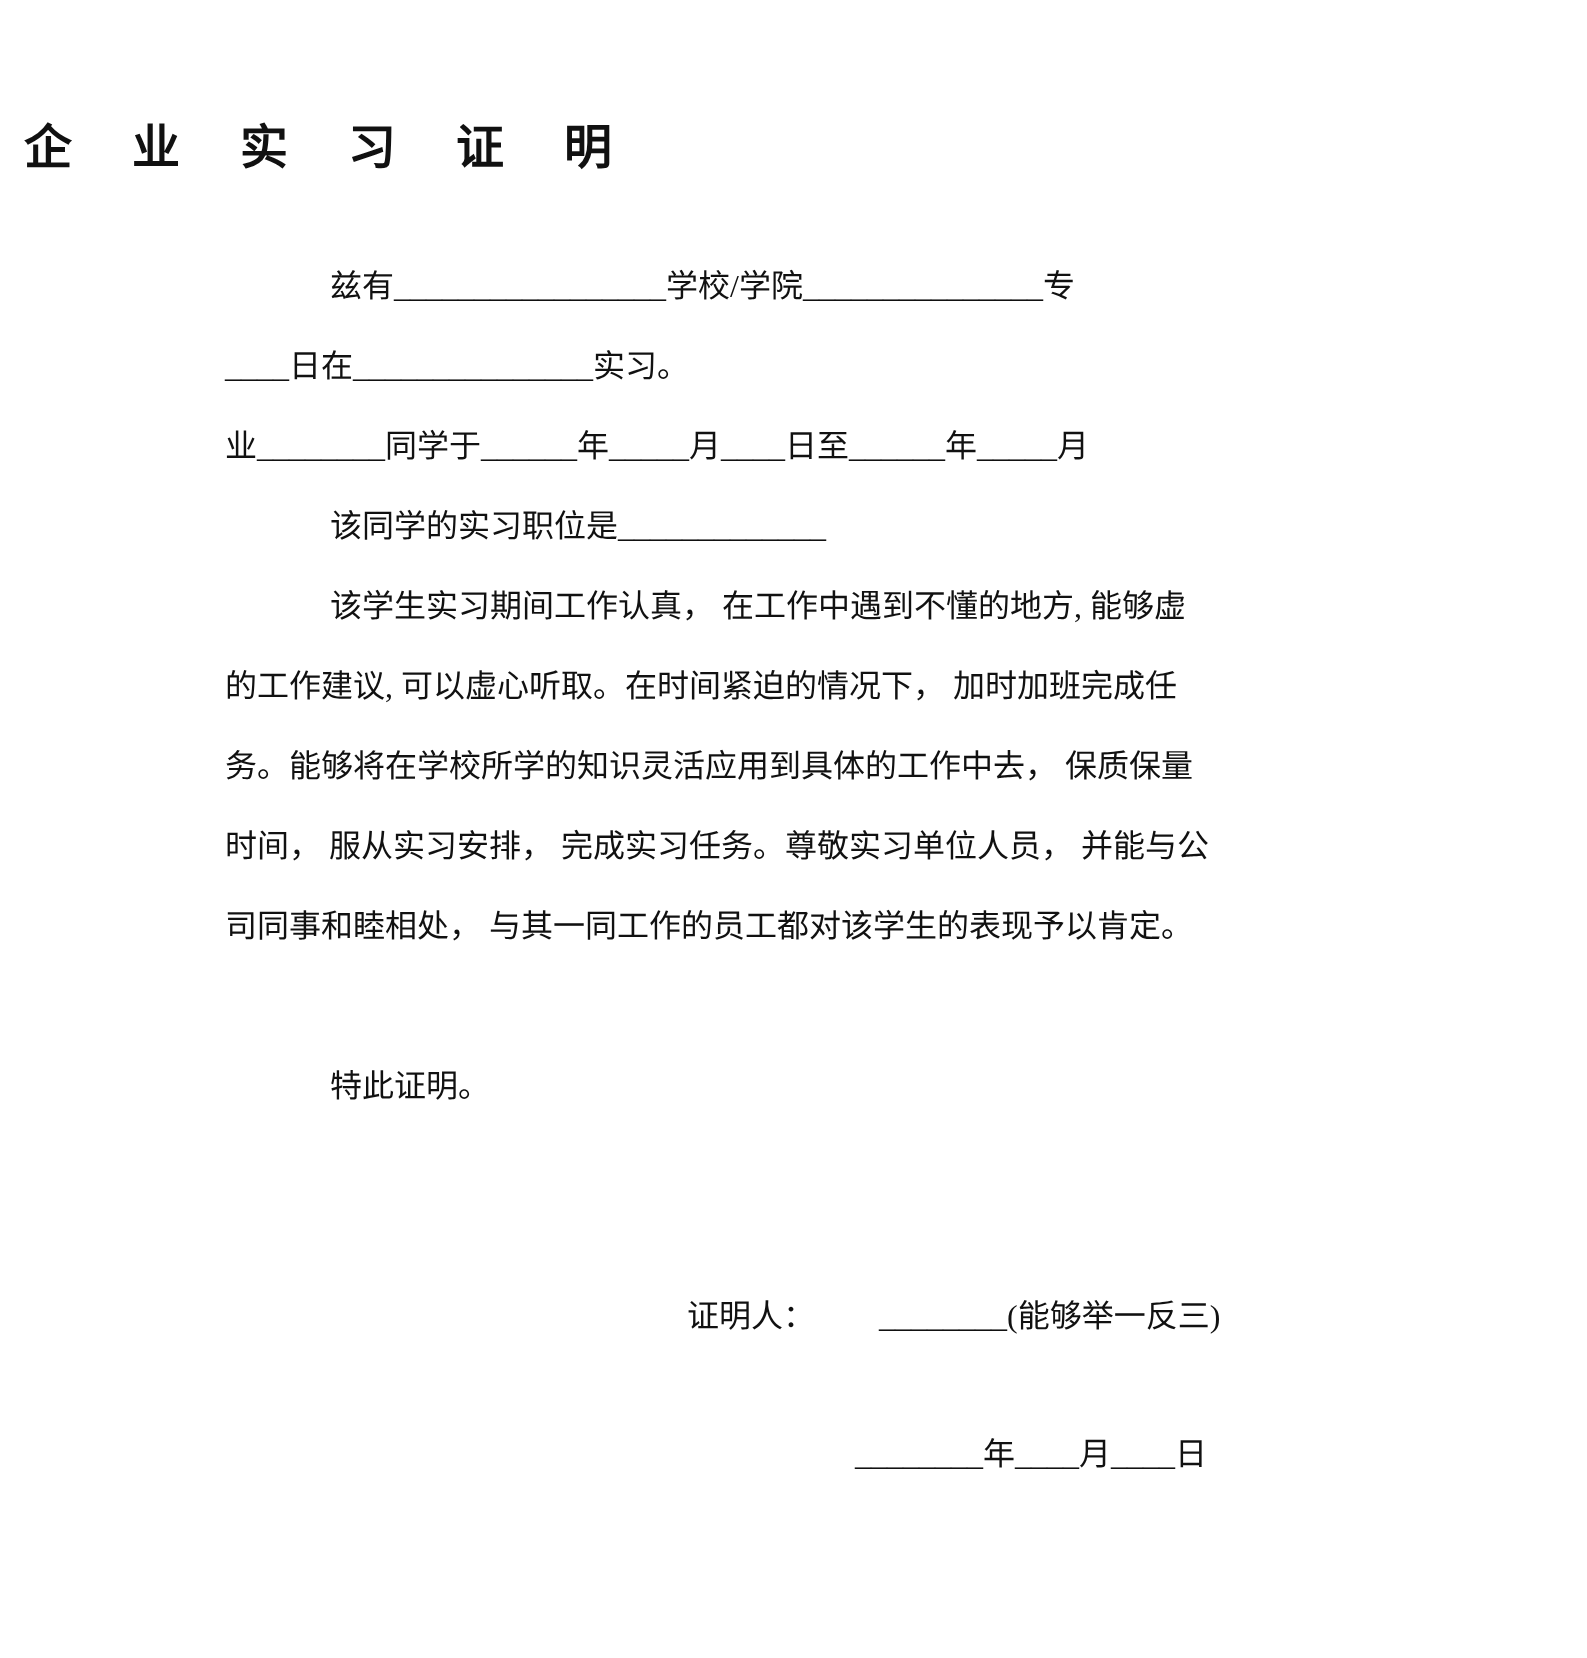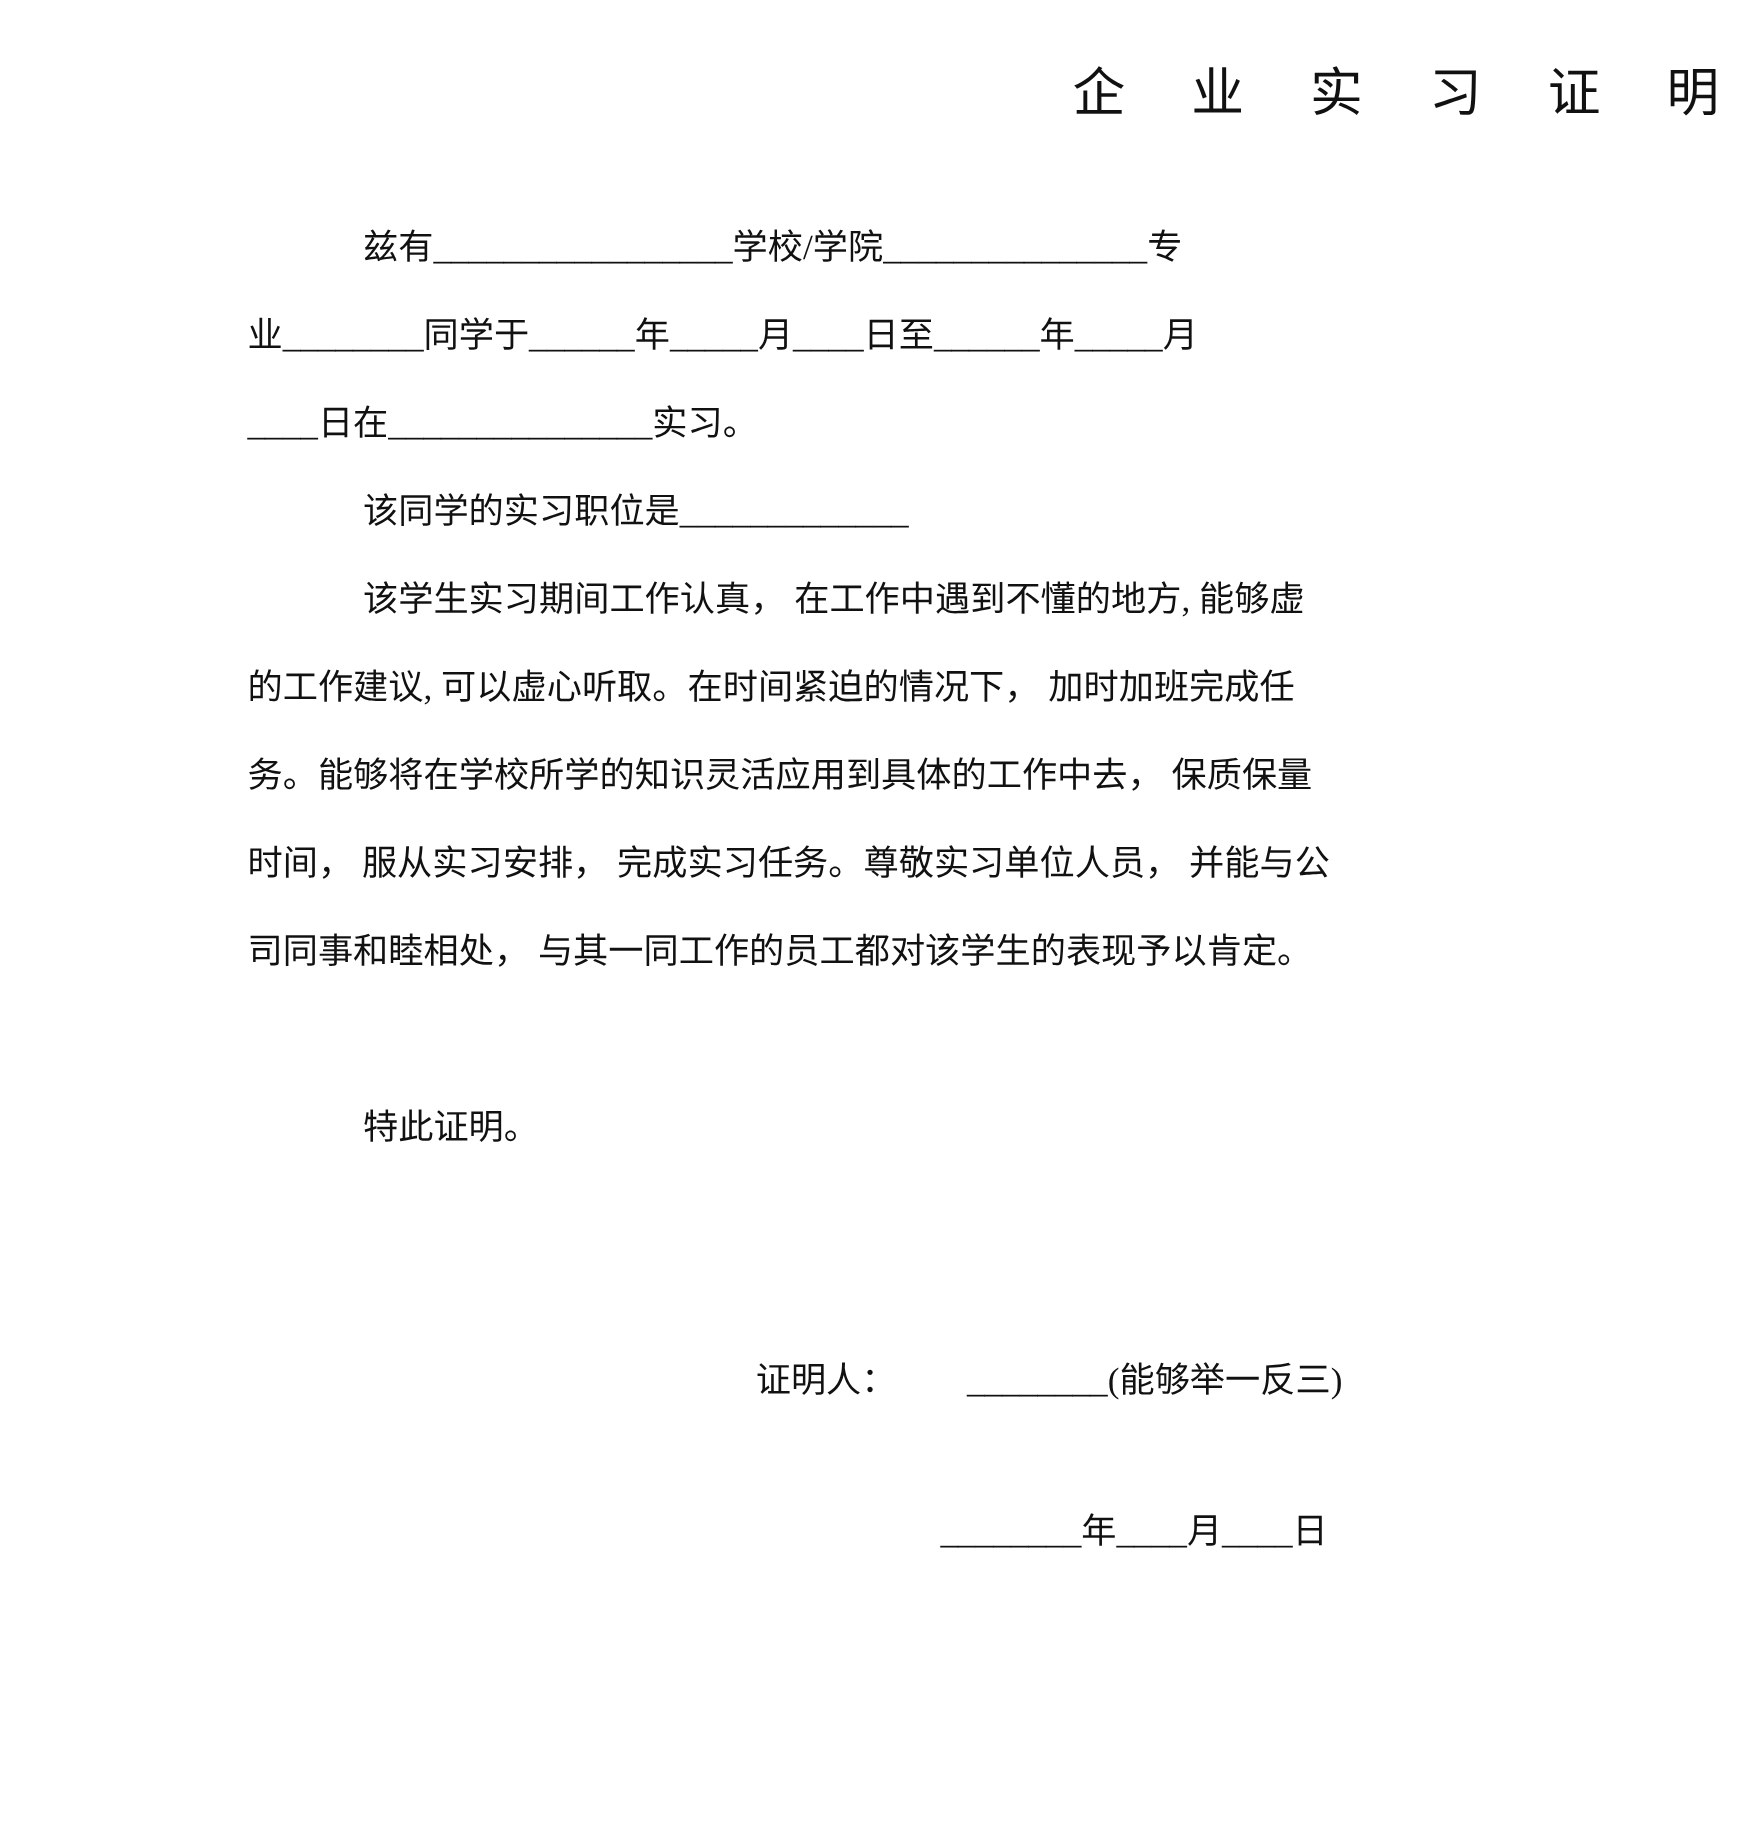--- a/index.html
+++ b/index.html
@@ -15,25 +15,25 @@
     position: relative;
     width: 1587px;
     height: 1658px;
     margin: 0 auto;
     background: var(--background);
     color: var(--text);
     font-family: "Liberation Serif", "DejaVu Serif", serif;
     overflow: hidden;
   }
   .title {
-    padding-top: 56px;
-    text-align: right;
+    padding-top: 118px;
+    text-align: left;
     font-size: 48px;
     line-height: 60px;
-    font-weight: normal;
+    font-weight: bold;
     letter-spacing: 24px;
     text-indent: 24px; 
     white-space: nowrap;
   }
   .content {
     margin: 68px 0 0 225px;
     width: 1100px;
     font-size: 32px;
     line-height: 80px;
   }
@@ -64,22 +64,22 @@
 </head>
 <body>
 
 <div class="page">
 
   <h1 class="title">企 业 实 习 证 明</h1>
 
   <div class="content">
 
     <div class="line indent">兹有_________________学校/学院_______________专</div>
+    <div class="line">____日在_______________实习。</div>
     <div class="line">业________同学于______年_____月____日至______年_____月</div>
-    <div class="line">____日在_______________实习。</div>
 
     <div class="line indent">该同学的实习职位是_____________</div>
 
     <div class="line indent">该学生实习期间工作认真， 在工作中遇到不懂的地方, 能够虚</div>
     <div class="line">的工作建议, 可以虚心听取。在时间紧迫的情况下， 加时加班完成任</div>
     <div class="line">务。能够将在学校所学的知识灵活应用到具体的工作中去， 保质保量</div>
     <div class="line">时间， 服从实习安排， 完成实习任务。尊敬实习单位人员， 并能与公</div>
     <div class="line">司同事和睦相处， 与其一同工作的员工都对该学生的表现予以肯定。</div>
 
     <div class="line indent closing">特此证明。</div>

